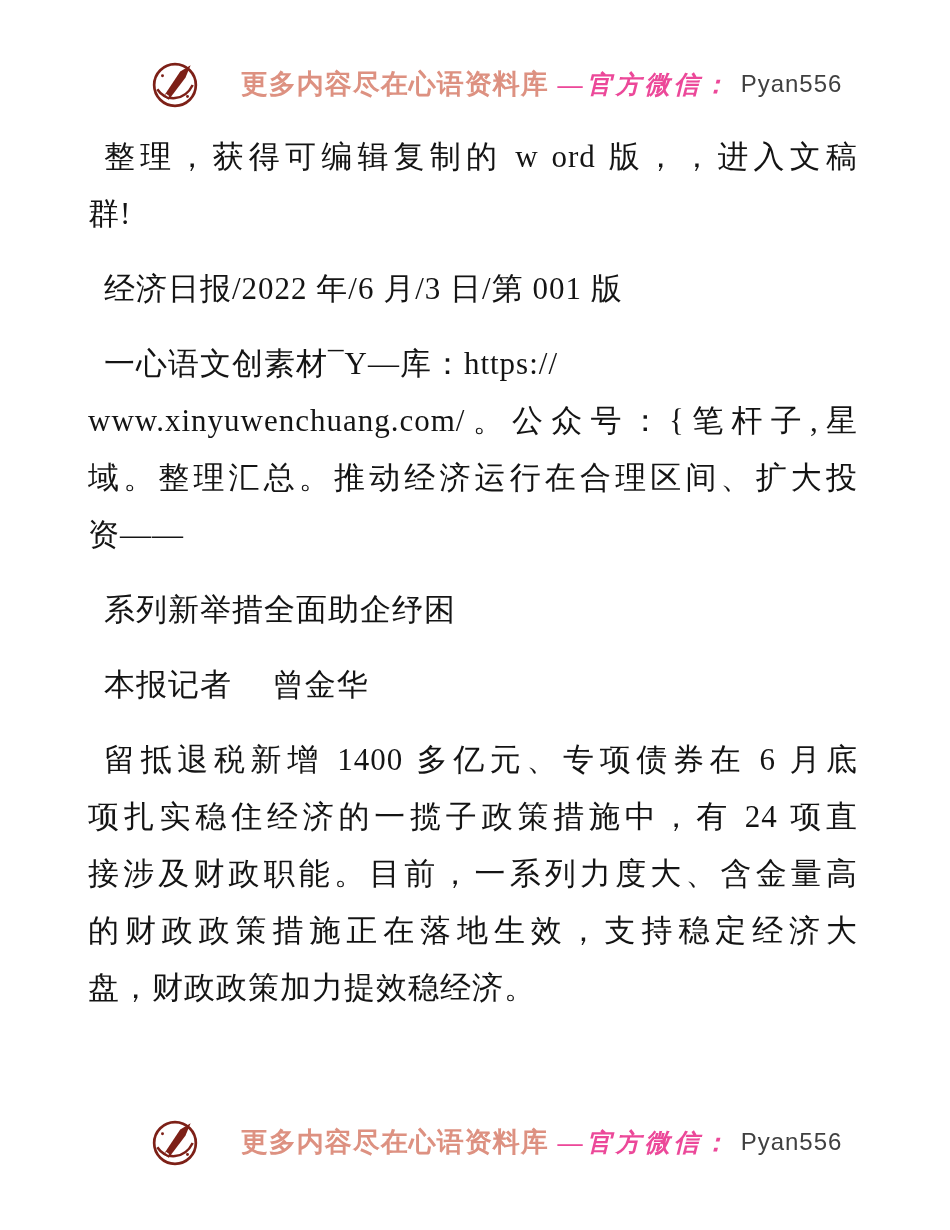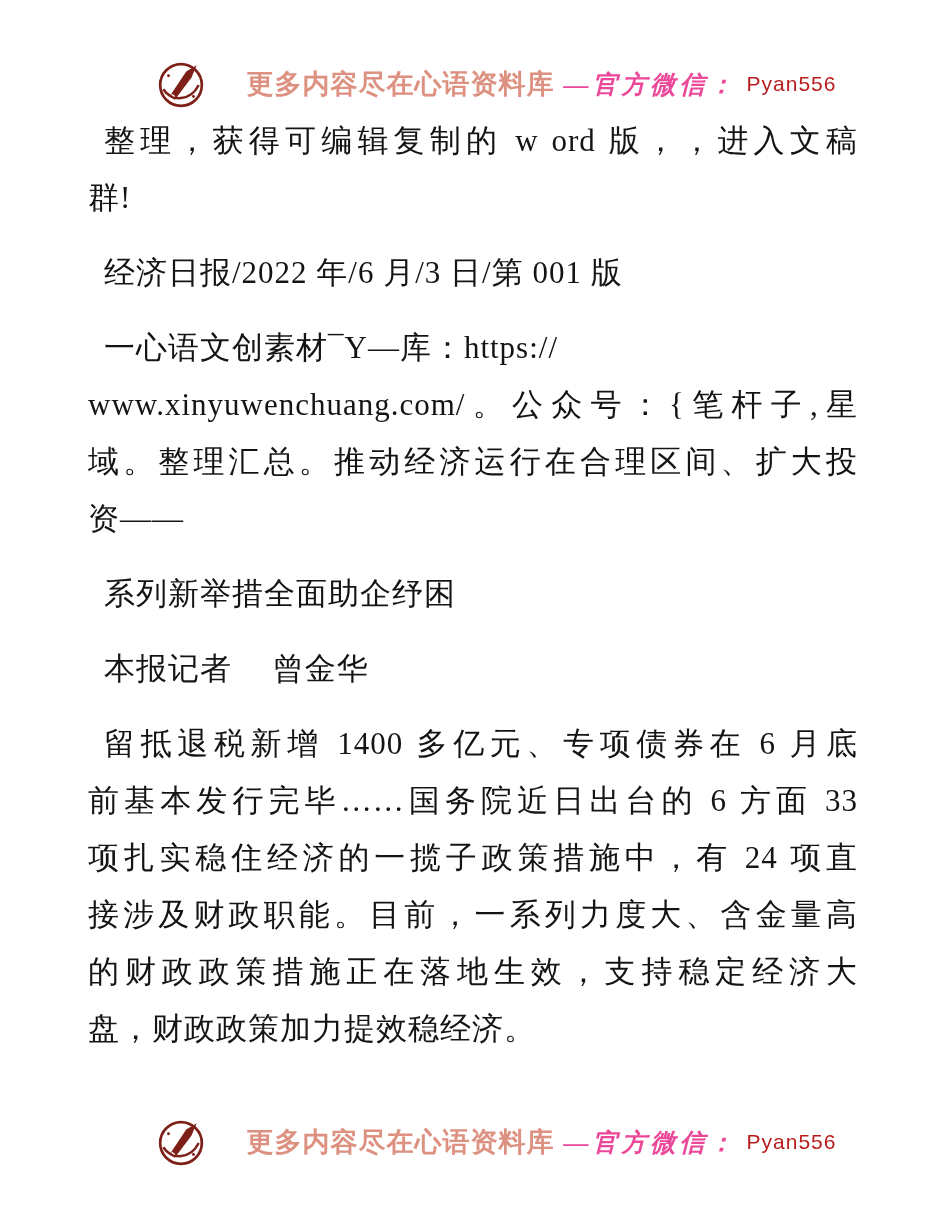--- a/index.html
+++ b/index.html
@@ -35,31 +35,31 @@
     margin-left: 32px;
   }
   .wm-sep {
     color: #ec4899;
     font-size: 25px;
     font-style: italic;
     letter-spacing: 4px;
     font-weight: bold;
   }
   .wm-id {
-    color: #b91c1c;
-    font-size: 21px;
+    color: #404040;
+    font-size: 24px;
     letter-spacing: 1px;
     font-family: "Liberation Sans", "DejaVu Sans", sans-serif;
   }
 
   
   .content {
     position: absolute;
     left: 88px;
-    top: 112px;
+    top: 128px;
     width: 770px;
     color: #141414;
     font-size: 31px;
   }
   .para { margin: 0 0 18px 0; }
   .ln {
     line-height: 57px;
     min-height: 57px;
     max-height: 57px;
     overflow: hidden;
@@ -111,21 +111,20 @@
     <div class="para">
       <div class="ln first">系列新举措全面助企纾困</div>
     </div>
 
     <div class="para">
       <div class="ln first">本报记者　 曾金华</div>
     </div>
 
     <div class="para">
       <div class="ln first fill">留抵退税新增 1400 多亿元、专项债券在 6 月底</div>
-      <div class="ln fill">前基本发行完毕……国务院近日出台的 6 方面 33</div>
       <div class="ln fill">项扎实稳住经济的一揽子政策措施中，有 24 项直</div>
       <div class="ln fill">接涉及财政职能。目前，一系列力度大、含金量高</div>
       <div class="ln fill">的财政政策措施正在落地生效，支持稳定经济大</div>
       <div class="ln">盘，财政政策加力提效稳经济。</div>
     </div>
 
   </div>
 
   <div class="watermark wm-footer">
     <svg class="wm-logo" viewBox="0 0 48 48">

